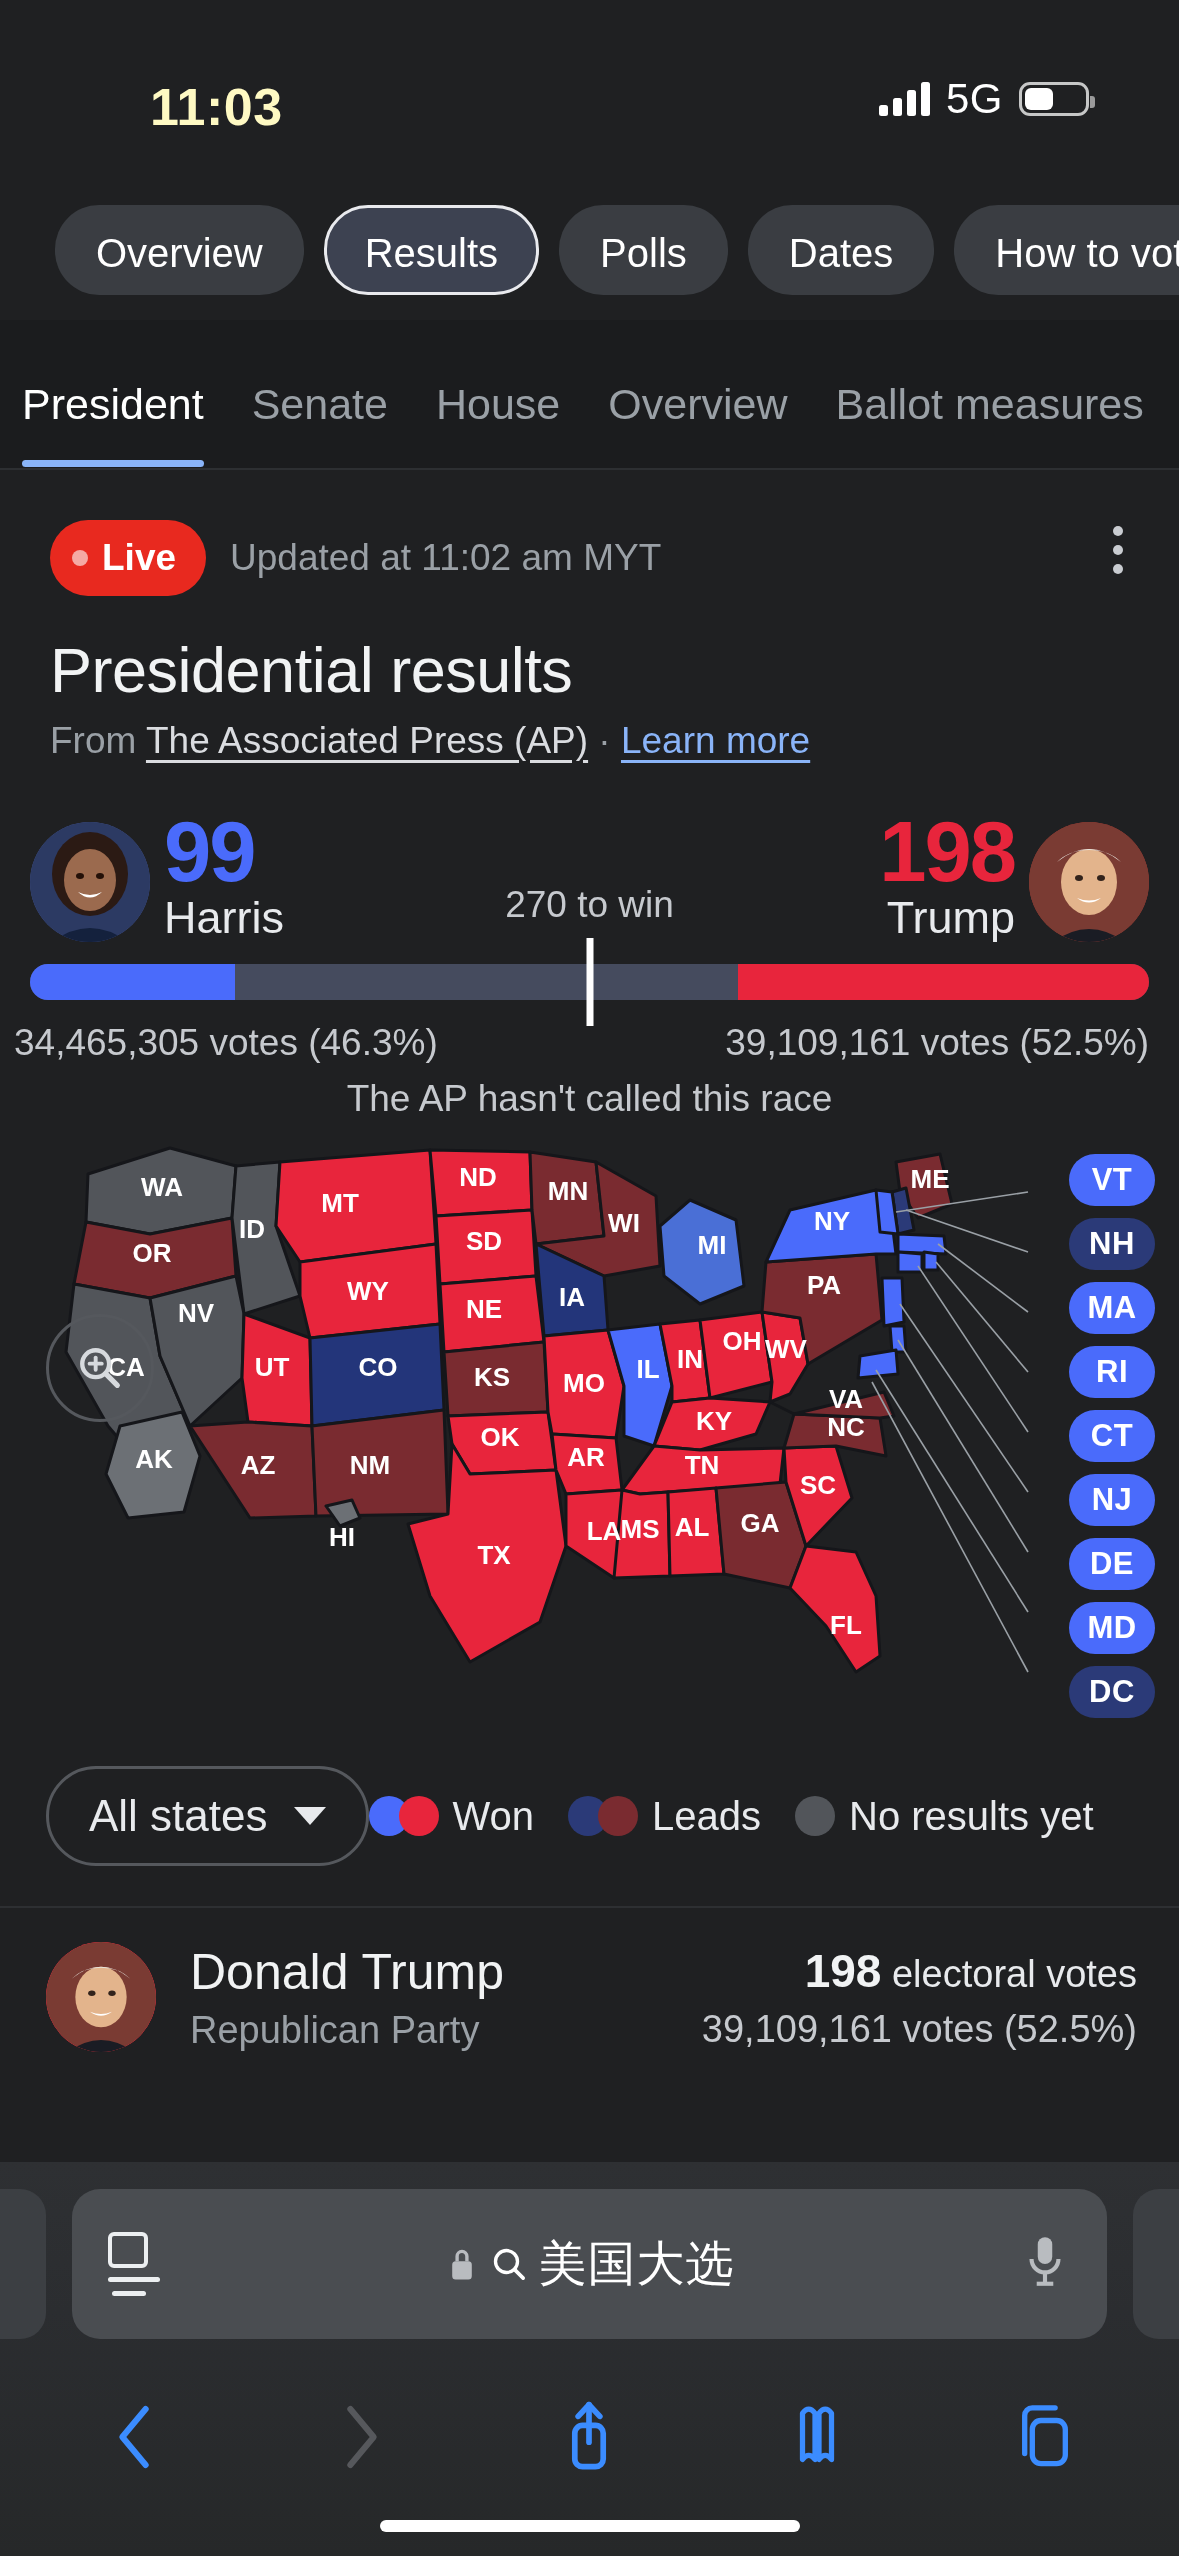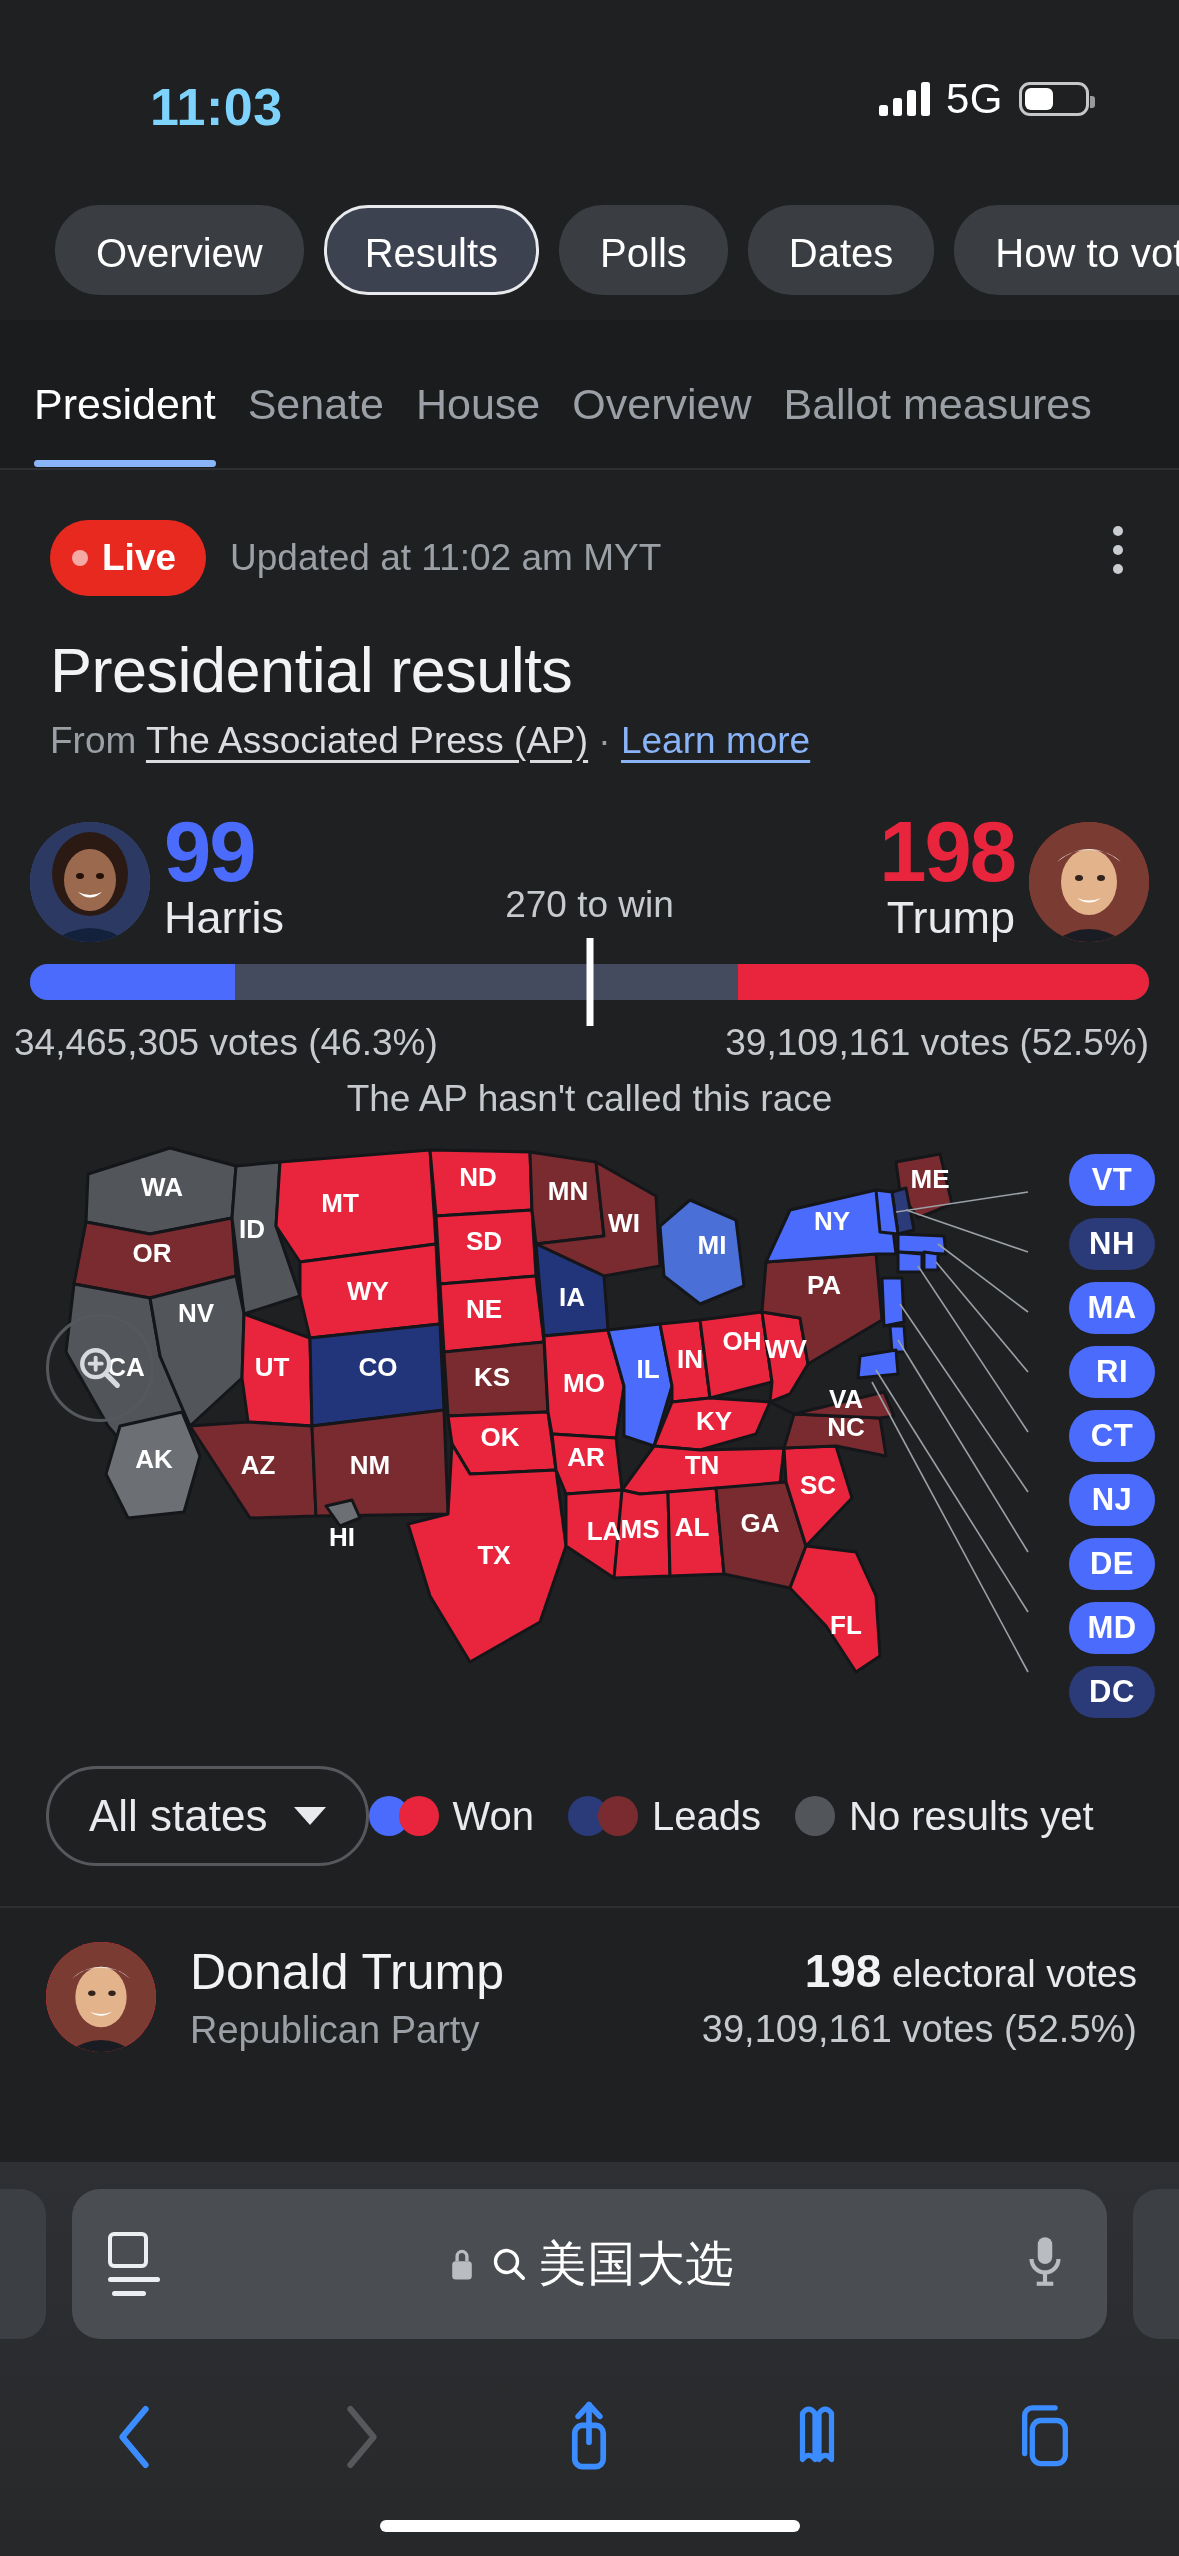--- a/index.html
+++ b/index.html
@@ -8,21 +8,21 @@
     background:#000;
     font-family:"Liberation Sans", sans-serif;
     overflow:hidden;
   }
   .phone { position:relative; width:1179px; height:2556px; background:#1f2022; }
 
   
   .statusbar{ position:absolute; top:0; left:0; width:1179px; height:180px;
     background:#1f2022; display:flex; align-items:center; justify-content:space-between;
     padding:0 90px 0 150px; }
-  .status-time{ color:#7dd3fc; font-size:52px; font-weight:600; letter-spacing:0.5px; margin-top:34px;}
+  .status-time{ color:#fef9c3; font-size:52px; font-weight:600; letter-spacing:0.5px; margin-top:34px;}
   .status-right{ display:flex; align-items:center; gap:16px; margin-top:18px;}
   .sig{ display:flex; align-items:flex-end; gap:5px; height:34px; }
   .sig i{ display:block; width:9px; background:#fff; border-radius:2.5px;}
   .sig i:nth-child(1){height:11px;} .sig i:nth-child(2){height:18px;}
   .sig i:nth-child(3){height:26px;} .sig i:nth-child(4){height:34px;}
   .net{ color:#fff; font-size:42px; font-weight:400; letter-spacing:0.5px;}
   .batt{ position:relative; width:70px; height:34px; border:3px solid rgba(255,255,255,.75);
     border-radius:11px; padding:3px;}
   .batt::after{content:""; position:absolute; right:-9px; top:11px; width:5px; height:12px;
     background:rgba(255,255,255,.55); border-radius:0 3px 3px 0;}
@@ -31,21 +31,21 @@
   
   .pillnav{ position:absolute; top:180px; left:0; width:1179px; height:140px;
     background:#1f2022; display:flex; align-items:center; gap:20px; padding-left:55px;
     overflow:hidden; }
   .pill{ background:#3a3d42; color:#fff; font-size:40px; border-radius:44px;
     padding:0 38px; height:90px; line-height:90px; white-space:nowrap; border:3px solid transparent;}
   .pill.active{ background:#3d4251; border-color:#e9eaee; }
 
   
   .subtabs{ position:absolute; top:320px; left:0; width:1179px; height:150px;
-    background:#1b1c1e; display:flex; align-items:flex-start; gap:32px; padding:60px 0 0 34px;
+    background:#1b1c1e; display:flex; align-items:flex-start; gap:48px; padding:60px 0 0 22px;
     overflow:hidden; border-bottom:2px solid #2d2f32;}
   .subtab{ font-size:43px; color:#9aa0a6; white-space:nowrap; position:relative; padding-bottom:38px;}
   .subtab.active{ color:#fff; }
   .subtab.active::after{ content:""; position:absolute; left:0; right:0; bottom:0;
     height:7px; background:#8ab4f8; border-radius:4px;}
 
   
   .card{ position:absolute; top:472px; left:0; width:1179px; height:1690px; background:#1f2022;}
 
   .liverow{ display:flex; align-items:center; padding:48px 50px 0 50px; position:relative;}

